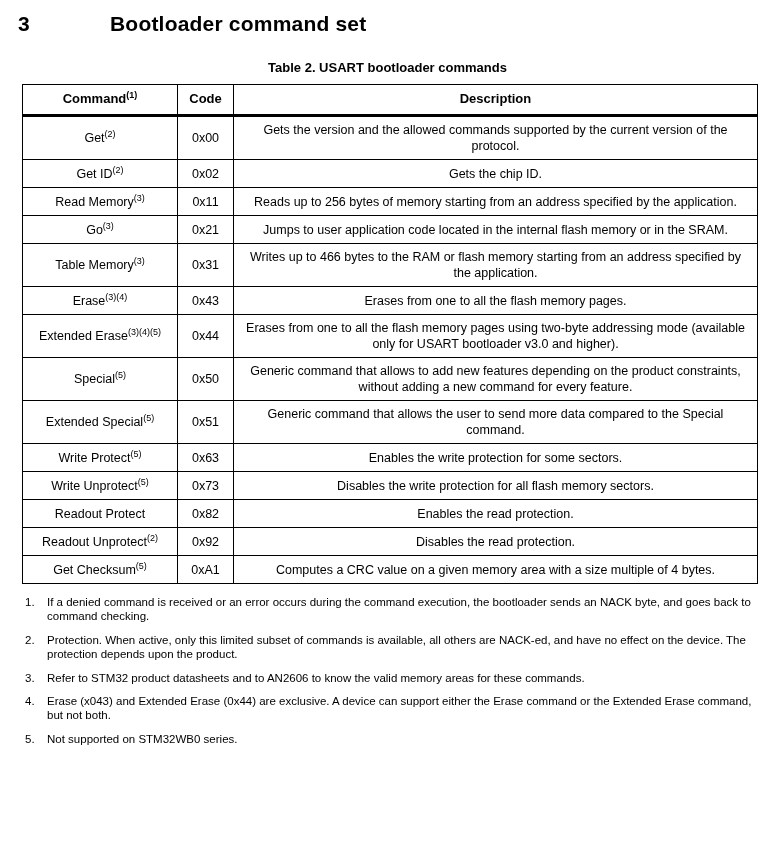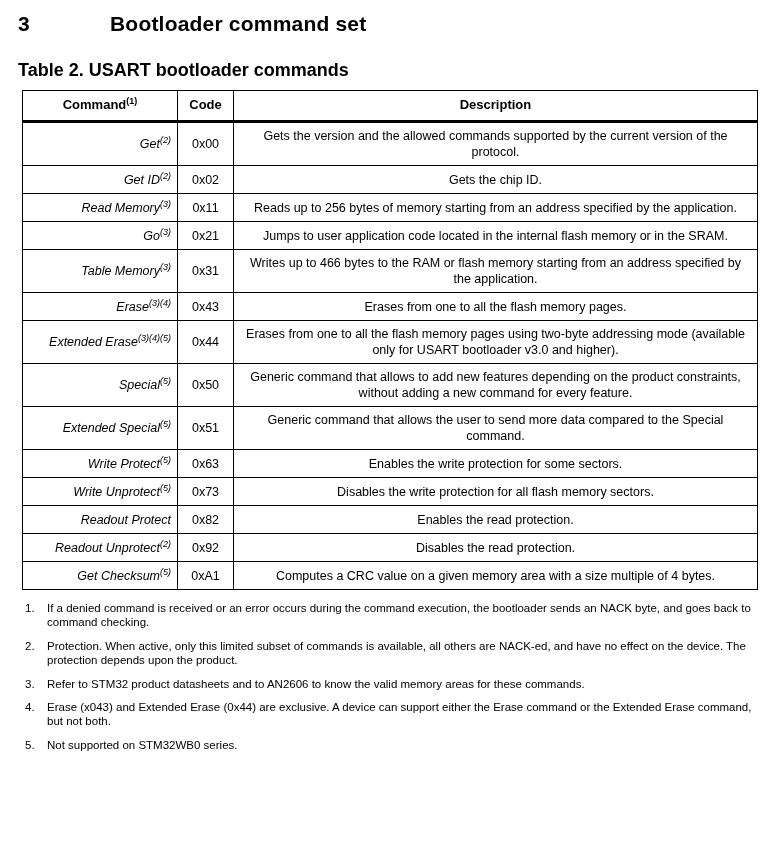--- a/index.html
+++ b/index.html
@@ -32,22 +32,22 @@
   .intro a {
     font-style: italic;
     text-decoration: none;
     cursor: pointer;
   }
 
   
   .table-title {
     margin-top: 24px;
     width: 739px;
-    text-align: left;
-    font-size: 18px;
+    text-align: center;
+    font-size: 13px;
     font-weight: bold;
   }
 
   
   table.cmd-table {
     border-collapse: collapse;
     margin: 9px 0 0 4px;
     width: 735px;
     table-layout: fixed;
     font-size: 12.5px;
@@ -63,21 +63,21 @@
     font-weight: bold;
     text-align: center;
     height: 31px;
     padding: 4px 10px;
     font-size: 13px;
   }
   .col-command { width: 155px; }
   .col-code { width: 56px; }
   .col-desc { width: 524px; }
   .cmd-table td { padding: 5px 6px; }
-  .cmd-table td.cmd { text-align: right; height: 28px; font-style: italic; }
+  .cmd-table td.cmd { text-align: center; height: 28px; }
   .cmd-table td.code { text-align: center; }
   .cmd-table td.desc { text-align: center; }
   sup {
     font-size: 9px;
     line-height: 0;
     vertical-align: super;
   }
 
   
   .footnotes { margin: 11px 0 0 7px; }

